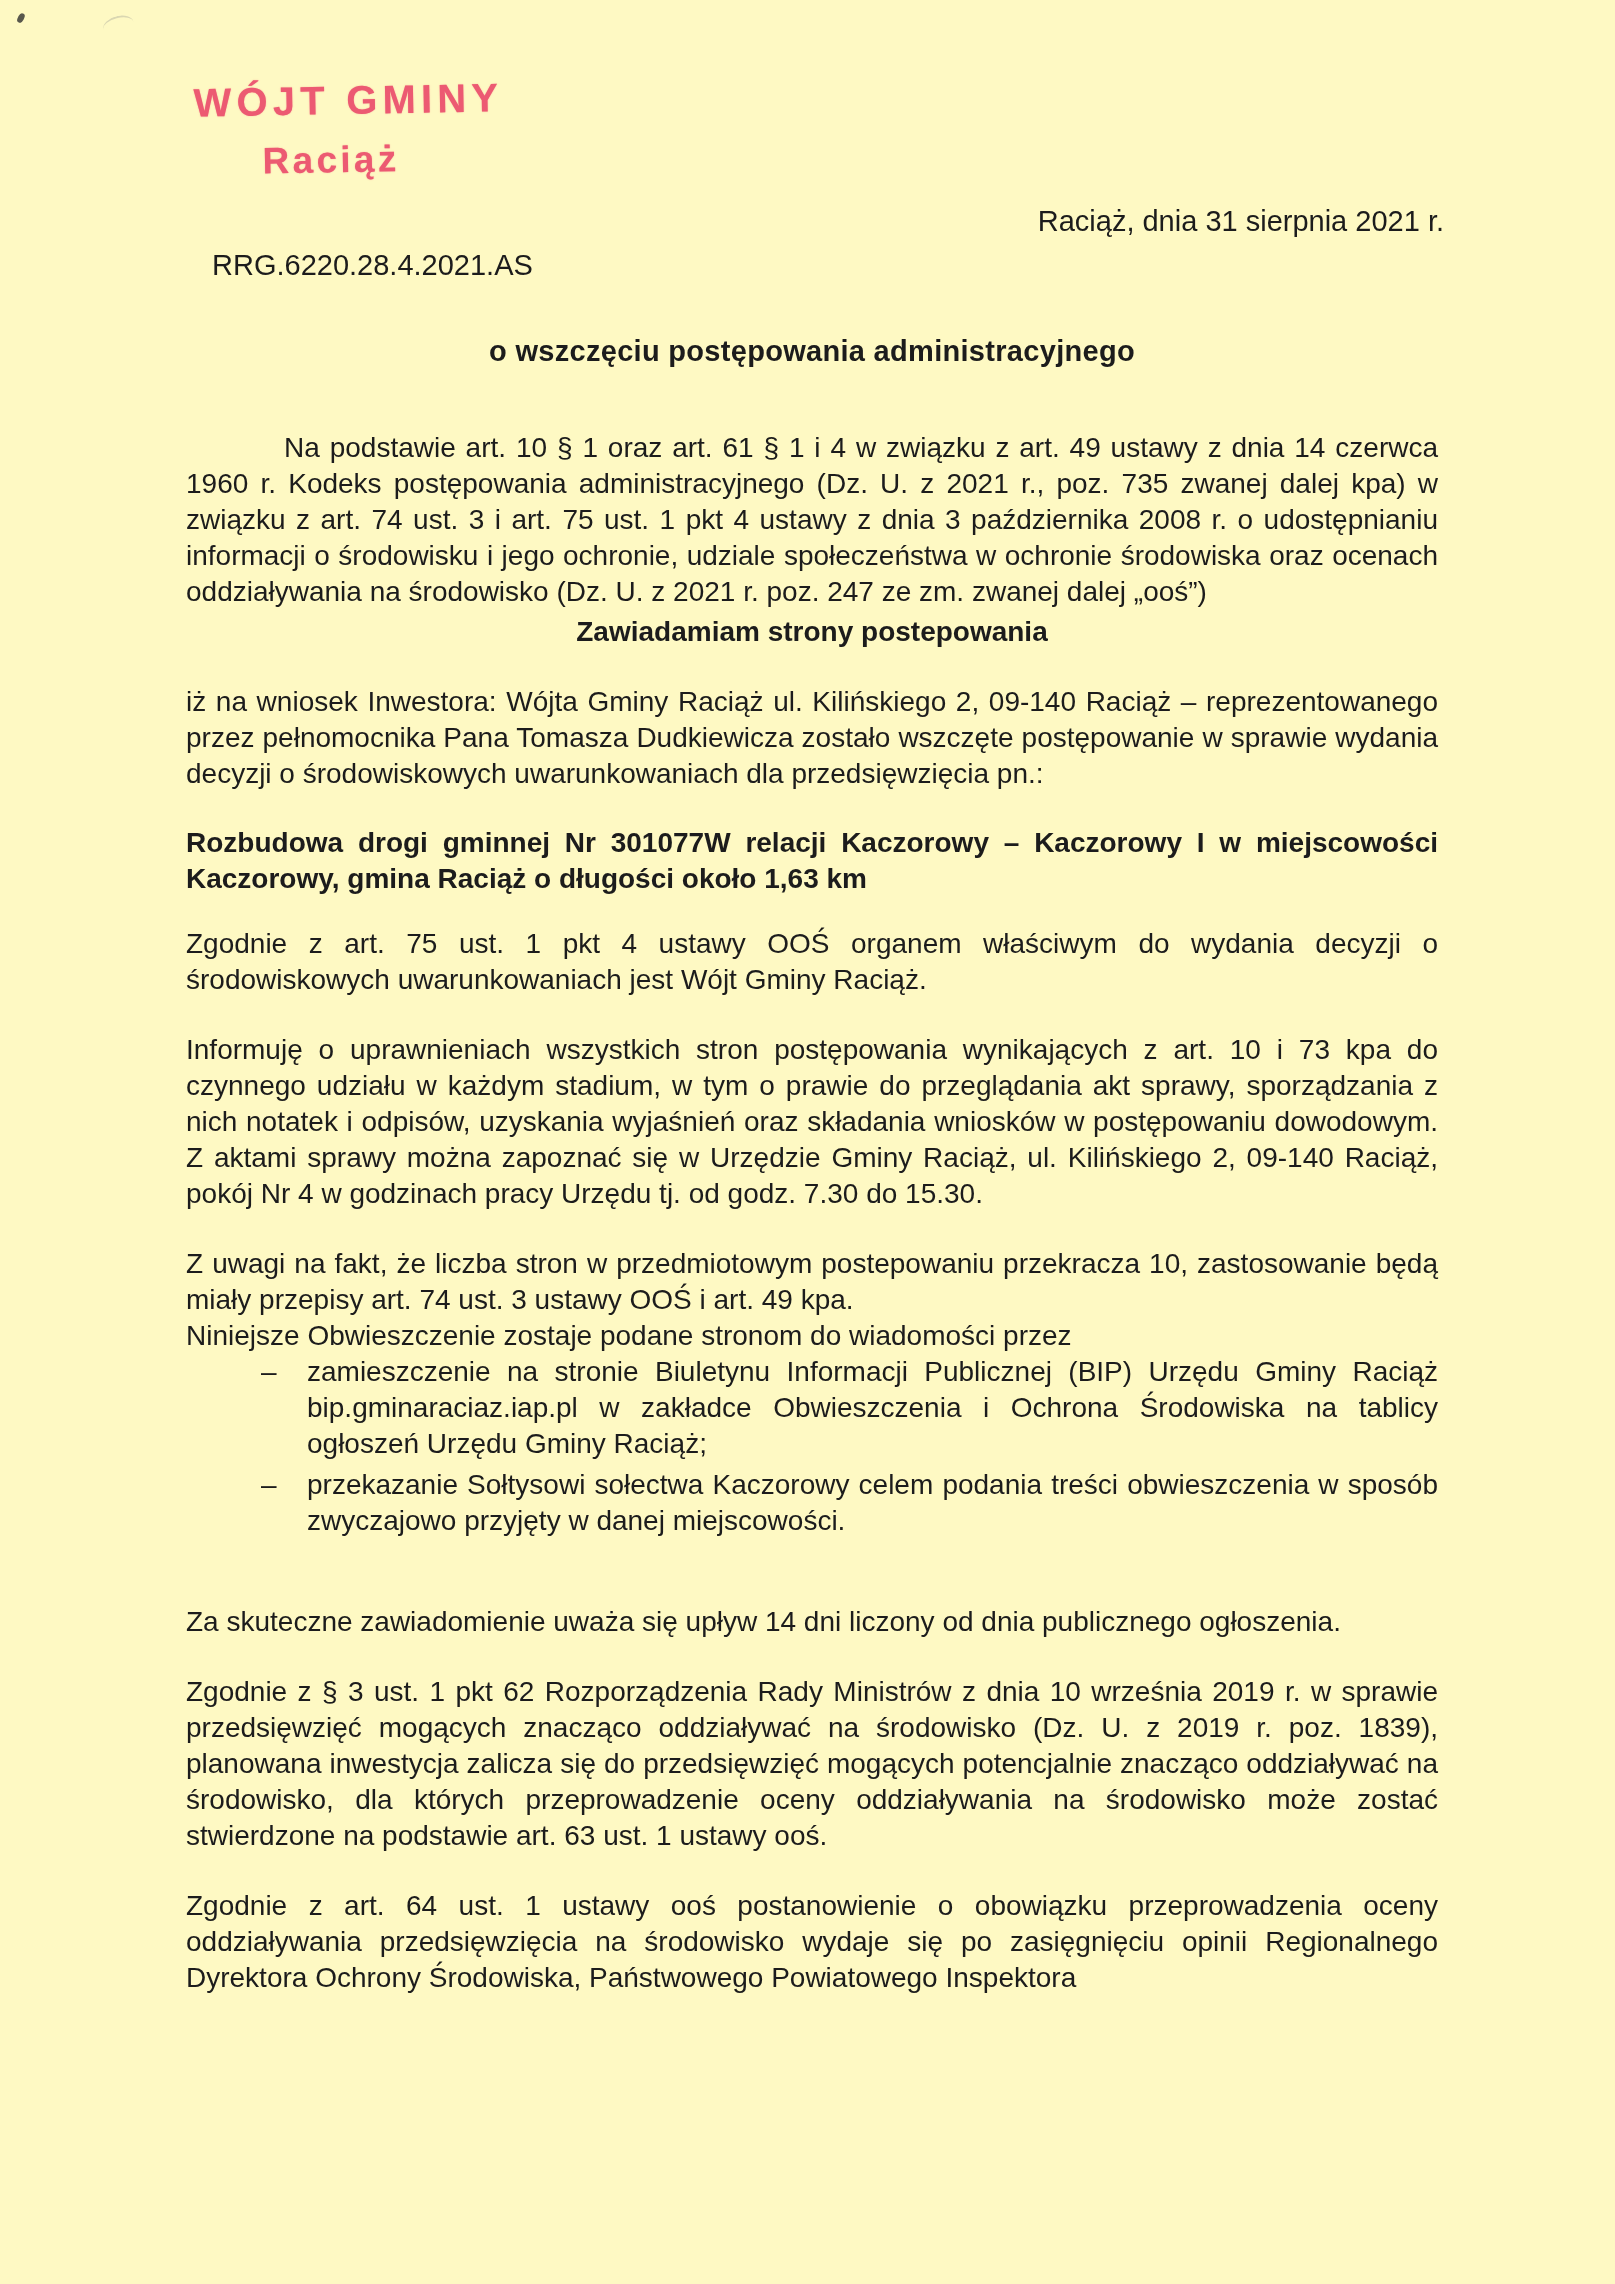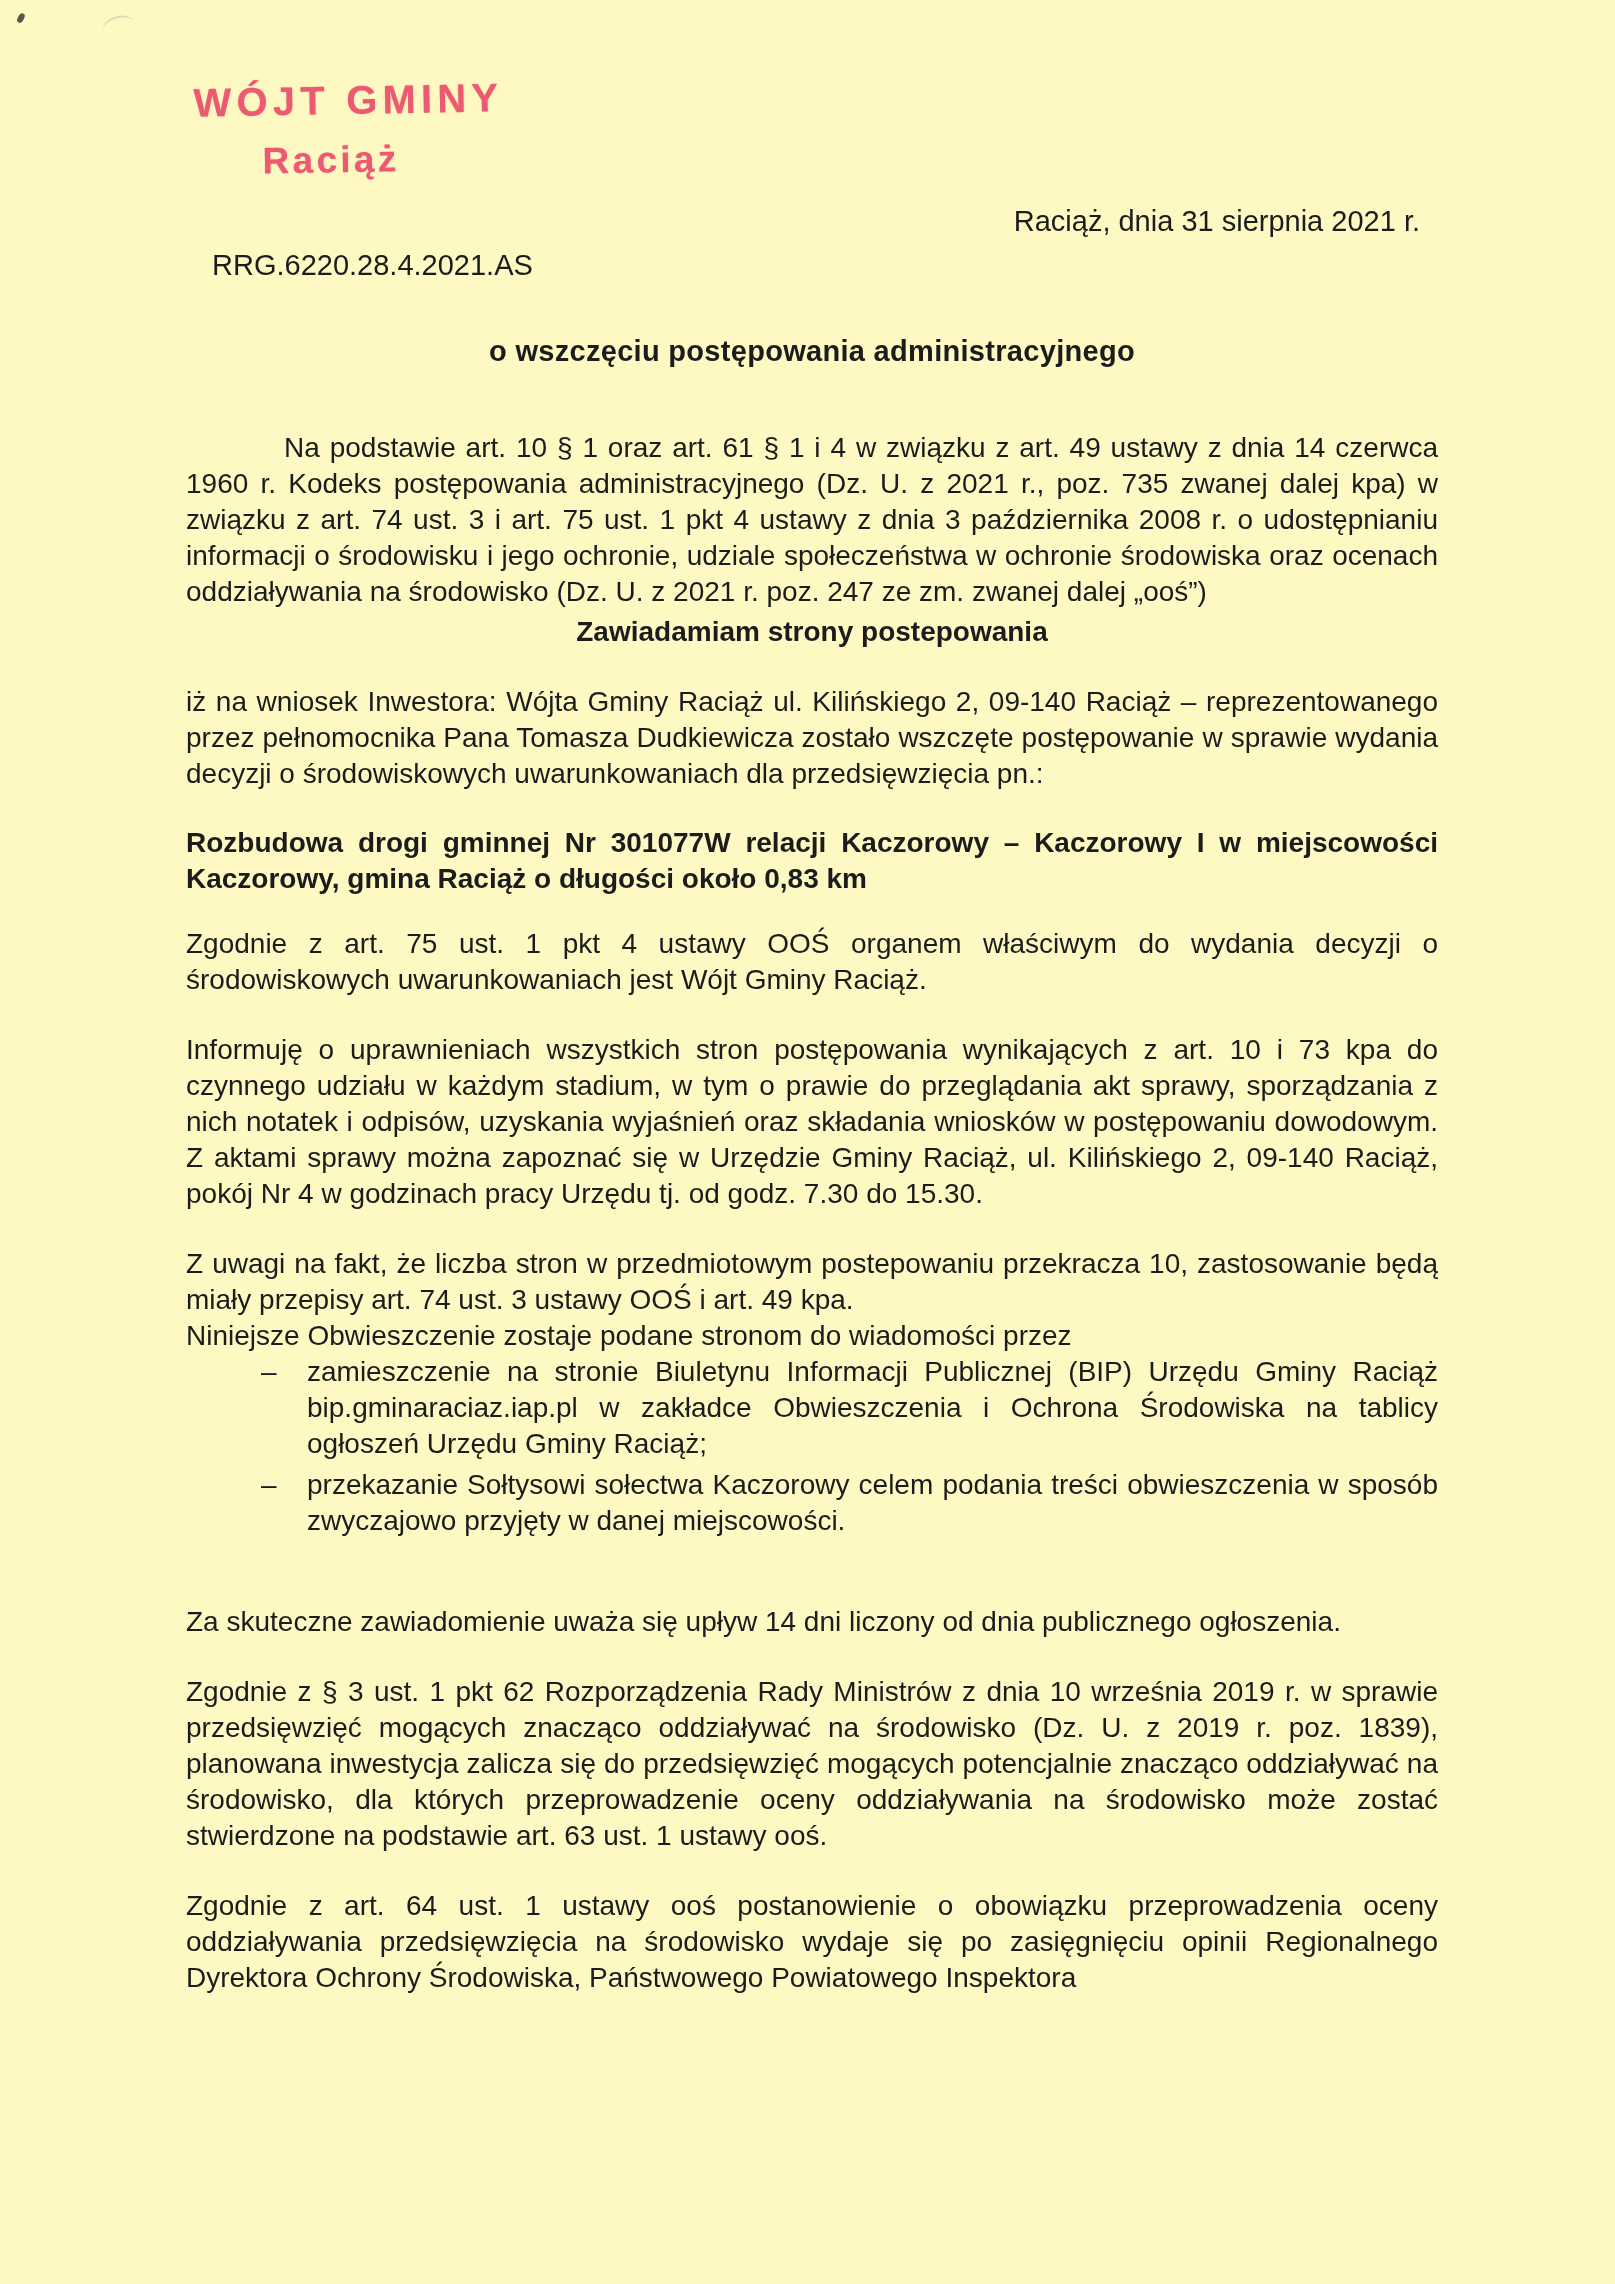--- a/index.html
+++ b/index.html
@@ -36,21 +36,21 @@
   }
   .stamp-line1 {
     font-size: 40px; font-weight: 700; letter-spacing: 5.2px; white-space: nowrap;
   }
   .stamp-line2 {
     font-size: 37px; font-weight: 700; letter-spacing: 3.3px;
     margin-top: 21px; margin-left: 68px;
   }
 
   .date-line {
-    position: absolute; top: 205px; right: 196px;
+    position: absolute; top: 205px; right: 172px;
     font-size: 29px; white-space: nowrap;
   }
   .reference-number {
     position: absolute; top: 249px; left: 212px;
     font-size: 29px; white-space: nowrap;
   }
 
   .body-col {
     position: absolute; left: 186px; top: 332px; width: 1252px;
     font-size: 28px; line-height: 36px;
@@ -110,21 +110,21 @@
   <div class="body-col">
 
     <h2 class="doc-subtitle">o wszczęciu postępowania administracyjnego</h2>
 
     <p class="para indent-first">Na podstawie art. 10 § 1 oraz art. 61 § 1 i 4 w związku z art. 49 ustawy z dnia 14 czerwca 1960 r. Kodeks postępowania administracyjnego (Dz. U. z 2021 r., poz. 735 zwanej dalej kpa) w związku z art. 74 ust. 3 i art. 75 ust. 1 pkt 4 ustawy z dnia 3 października 2008 r. o udostępnianiu informacji o środowisku i jego ochronie, udziale społeczeństwa w ochronie środowiska oraz ocenach oddziaływania na środowisko (Dz. U. z 2021 r. poz. 247 ze zm. zwanej dalej „ooś”)</p>
 
     <div class="center-heading">Zawiadamiam strony postepowania</div>
 
     <p class="para mb-35">iż na wniosek Inwestora: Wójta Gminy Raciąż ul. Kilińskiego 2, 09-140 Raciąż – reprezentowanego przez pełnomocnika Pana Tomasza Dudkiewicza zostało wszczęte postępowanie w sprawie wydania decyzji o środowiskowych uwarunkowaniach dla przedsięwzięcia pn.:</p>
 
-    <p class="para bold mb-45">Rozbudowa drogi gminnej Nr 301077W relacji Kaczorowy – Kaczorowy I w miejscowości Kaczorowy, gmina Raciąż o długości około 0,83 km</p>
+    <p class="para bold mb-45">Rozbudowa drogi gminnej Nr 301077W relacji Kaczorowy – Kaczorowy I w miejscowości Kaczorowy, gmina Raciąż o długości około 1,63 km</p>
 
     <p class="para">Zgodnie z art. 75 ust. 1 pkt 4 ustawy OOŚ organem właściwym do wydania decyzji o środowiskowych uwarunkowaniach jest Wójt Gminy Raciąż.</p>
 
     <p class="para">Informuję o uprawnieniach wszystkich stron postępowania wynikających z art. 10 i 73 kpa do czynnego udziału w każdym stadium, w tym o prawie do przeglądania akt sprawy, sporządzania z nich notatek i odpisów, uzyskania wyjaśnień oraz składania wniosków w postępowaniu dowodowym. Z aktami sprawy można zapoznać się w Urzędzie Gminy Raciąż, ul. Kilińskiego 2, 09-140 Raciąż, pokój Nr 4 w godzinach pracy Urzędu tj. od godz. 7.30 do 15.30.</p>
 
     <p class="para no-gap">Z uwagi na fakt, że liczba stron w przedmiotowym postepowaniu przekracza 10, zastosowanie będą miały przepisy art. 74 ust. 3 ustawy OOŚ i art. 49 kpa.</p>
     <p class="para no-gap">Niniejsze Obwieszczenie zostaje podane stronom do wiadomości przez</p>
 
     <div class="dash-list">
       <div class="list-item">

